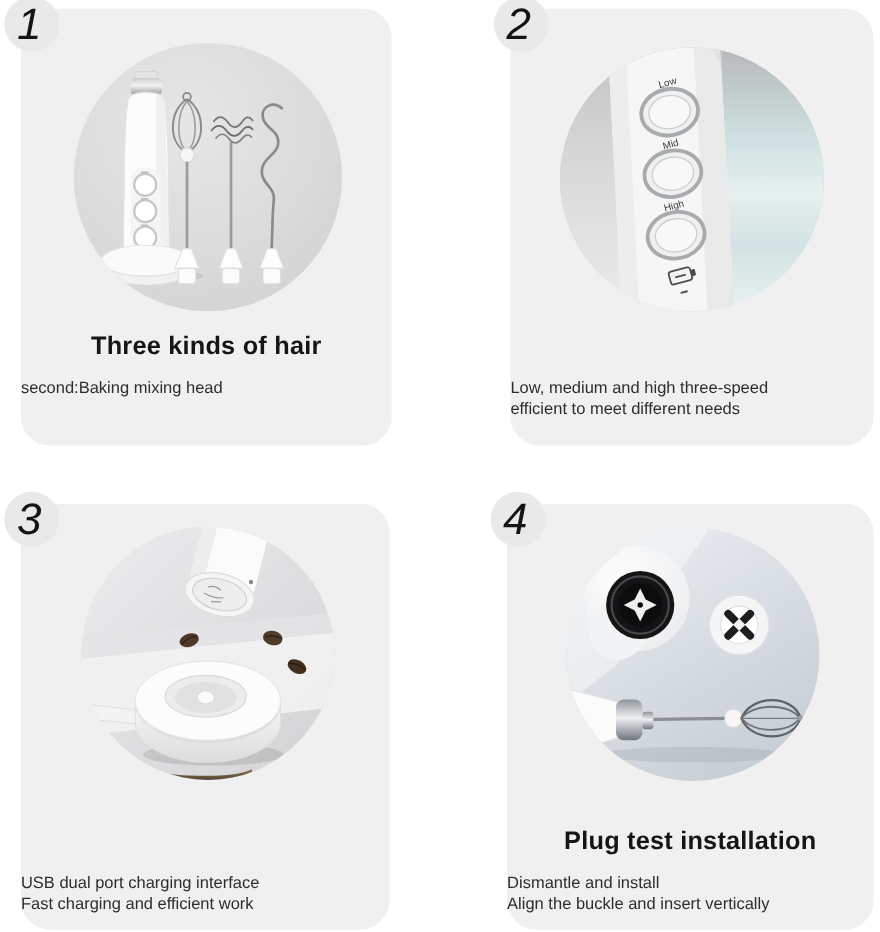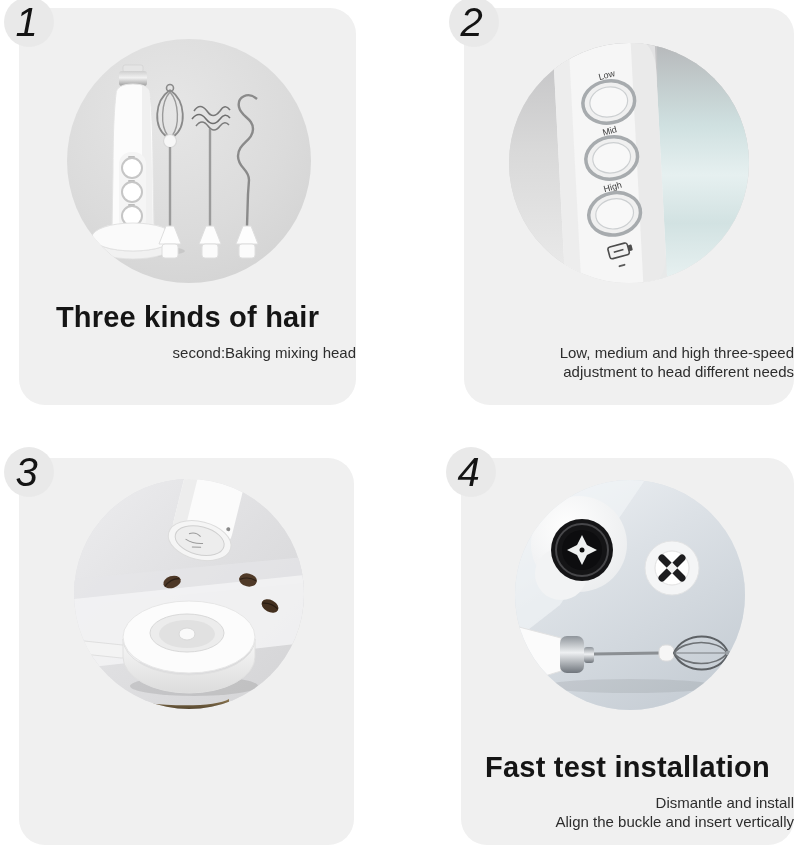--- a/index.html
+++ b/index.html
@@ -20,24 +20,24 @@
     padding-right:5px;box-sizing:border-box;
   }
   .photo{position:absolute;border-radius:50%;overflow:hidden;}
   #photo1{left:48px;top:31px;width:244px;height:244px;background:radial-gradient(circle at 42% 30%,#e6e6e6 0%,#dbdbdb 55%,#d2d2d2 90%);}
   #photo2{left:45px;top:35px;width:240px;height:240px;background:#d6d6d6;}
   #photo3{left:55px;top:21px;width:230px;height:230px;background:#e2e2e4;}
   #photo4{left:54px;top:22px;width:230px;height:230px;background:#dde2e7;}
   .photo svg{display:block;}
   .title{
     position:absolute;top:293px;left:0;right:0;text-align:center;
-    font-size:29px;font-weight:bold;color:#151515;letter-spacing:.2px;
+    font-size:23px;font-weight:bold;color:#151515;letter-spacing:.2px;
   }
   .desc{
-    position:absolute;top:335px;left:0;right:0;text-align:right;
+    position:absolute;top:335px;left:0;right:0;text-align:left;
     font-size:15px;line-height:19px;color:#2d2d2d;
   }
   .svg-label{font-family:"Liberation Sans",sans-serif;font-size:9px;fill:#3a3a3a;}
 </style>
 </head>
 <body>
 
 <div class="card" id="card1">
   <div class="badge">
       <span>1</span>
@@ -142,21 +142,21 @@
           <rect x="95" y="201" width="20" height="12" rx="2.5" fill="#f2f2f2" stroke="#4d4d4d" stroke-width="1.6"></rect>
           <rect x="115" y="204" width="4" height="6" rx="1" fill="#4d4d4d"></rect>
           <line x1="100" y1="207" x2="110" y2="207" stroke="#4d4d4d" stroke-width="1.6"></line>
           <rect x="101" y="221" width="7" height="2" rx="1" fill="#5a5a5a"></rect>
         </g>
       </g>
     </svg>
   </div>
   <div class="desc">
     <div>Low, medium and high three-speed</div>
-    <div>adjustment to head different needs</div>
+    <div>efficient to meet different needs</div>
   </div>
 </div>
 
 <div class="card" id="card3">
   <div class="badge">
       <span>3</span>
     </div>
   <div class="photo" id="photo3">
     <svg width="230" height="230" viewBox="0 0 230 230">
       <defs>
@@ -200,20 +200,24 @@
       <g>
         <ellipse cx="120" cy="207" rx="64" ry="10" fill="rgba(0,0,0,0.10)"></ellipse>
         <rect x="-6" y="163" width="60" height="13" rx="6" fill="#f3f3f3" stroke="#dfdfdf" stroke-width="1" transform="rotate(6 20 170)"></rect>
         <path d="M49,160 a66,36 0 0 0 132,0 l0,18 a66,36 0 0 1 -132,0 Z" fill="url(#baseSide3)" stroke="#e0e0e0" stroke-width="1"></path>
         <ellipse cx="115" cy="158" rx="66" ry="36" fill="#fcfcfc" stroke="#e6e6e6" stroke-width="1"></ellipse>
         <ellipse cx="113" cy="154" rx="37" ry="19" fill="#ececec" stroke="#d8d8d8" stroke-width="1"></ellipse>
         <ellipse cx="113" cy="155" rx="28" ry="14" fill="#e1e1e1"></ellipse>
         <ellipse cx="113" cy="155" rx="8" ry="6" fill="#fafafa" stroke="#d8d8d8" stroke-width="1"></ellipse>
       </g>
     </svg>
+  </div>
+  <div class="desc">
+    <div>USB dual port charging interface</div>
+    <div>Fast charging and efficient work</div>
   </div>
 </div>
 
 <div class="card" id="card4">
   <div class="badge">
       <span>4</span>
     </div>
   <div class="photo" id="photo4">
     <svg width="230" height="230" viewBox="0 0 230 230">
       <defs>
@@ -259,18 +263,18 @@
         <rect x="69" y="167" width="10" height="16" rx="3" fill="url(#chrome4)"></rect>
         <line x1="79" y1="174" x2="145" y2="173" stroke="#8b8f93" stroke-width="3"></line>
         <rect x="144" y="165" width="15" height="16" rx="6" fill="#f6f6f6" stroke="#dcdcdc" stroke-width="1"></rect>
         <path d="M159,173 C168,151 206,151 213,173 C206,195 168,195 159,173 Z" fill="none" stroke="#5d6165" stroke-width="2"></path>
         <path d="M159,173 C170,159 203,159 212,173 C203,187 170,187 159,173 Z" fill="none" stroke="#6d7175" stroke-width="1.6"></path>
         <line x1="159" y1="173" x2="213" y2="173" stroke="#7a7e82" stroke-width="1.2"></line>
         <circle cx="213" cy="173" r="2.5" fill="#9aa0a5"></circle>
       </g>
     </svg>
   </div>
-  <div class="title">Fast test installation</div>
+  <div class="title">Plug test installation</div>
   <div class="desc">
     <div>Dismantle and install</div>
     <div>Align the buckle and insert vertically</div>
   </div>
 </div>
 
 </body></html>

